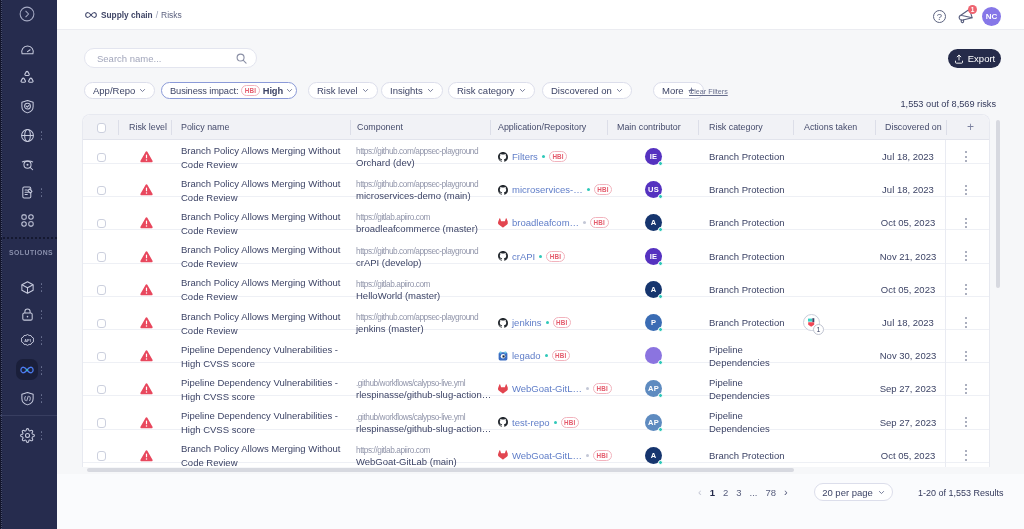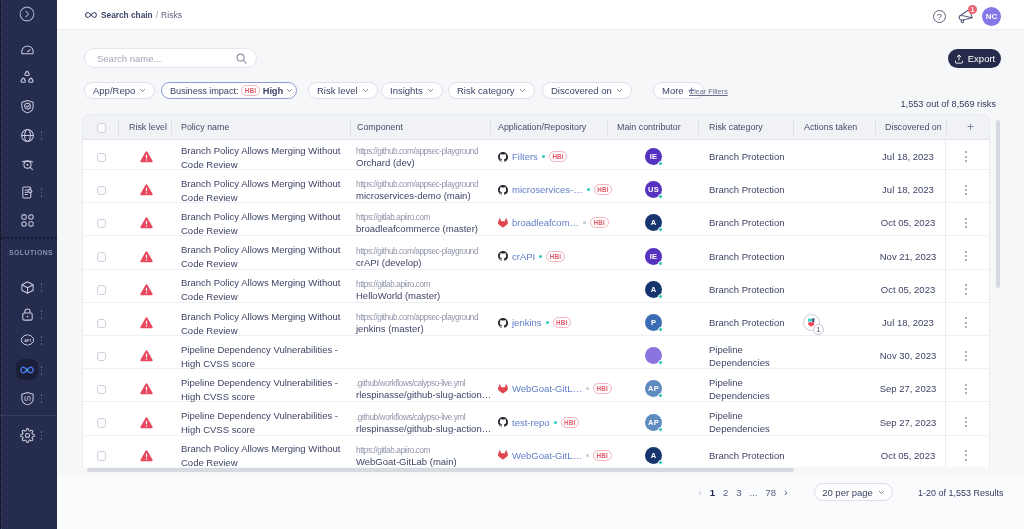--- a/index.html
+++ b/index.html
@@ -35,21 +35,21 @@
 #clearf{position:absolute;left:689px;top:87px;font-size:7.2px;color:#666d8c;text-decoration:underline}
 #count{position:absolute;right:28px;top:99px;font-size:9.2px;color:#343a5c}
 .hbi{display:inline-block;border:1px solid #f2b3bd;border-radius:5.5px;color:#e45a6b;background:#fff;font-size:6.3px;font-weight:700;line-height:9px;padding:0 2.5px;letter-spacing:.2px}
 
 #card{position:absolute;left:82px;top:114px;width:908px;height:353px;background:#fff;border:1px solid #e7e9f0;border-radius:8px 8px 0 0;border-bottom:none;overflow:hidden}
 #thead{position:absolute;left:0;top:0;width:100%;height:25px;background:#f1f2f6;border-bottom:1px solid #e2e4ec}
 #thead .h{position:absolute;top:0;line-height:25px;font-size:8.9px;color:#454b6b}
 #thead .sep{position:absolute;top:5px;height:15px;width:1px;background:#dcdee8}
 .hcb{position:absolute;left:13.5px;top:8px}
 .cb{position:absolute;width:9.5px;height:9.5px;border:1px solid #ccd0de;border-radius:3px;background:#fff}
-.tr{position:absolute;left:0;width:908px;height:30px;border-bottom:1px solid #eef0f5;background:#fff}
+.tr{position:absolute;left:0;width:908px;height:24px;border-bottom:1px solid #eef0f5;background:#fff}
 .cell{position:absolute;font-size:9.5px;color:#3d4466}
 .pol{top:3.5px;line-height:14px}
 .url{font-size:8.3px;letter-spacing:-0.45px;color:#9296ab;line-height:10px;margin-top:6px}
 .comp{font-size:9.5px;color:#3d4466;line-height:13px}
 .repo{top:0;height:33.2px;display:flex;align-items:center;gap:4px;width:165px}
 .repo .ri{flex:none}
 .rn{font-size:9.5px;color:#5f7dc8;white-space:nowrap}
 .rdot{width:3px;height:3px;border-radius:50%;flex:none}
 .av{position:absolute;top:8px;width:17px;height:17px;border-radius:50%;display:flex;align-items:center;justify-content:center}
 .avt{color:#fff;font-size:7.5px;font-weight:700;letter-spacing:.2px}
@@ -211,21 +211,21 @@
       <i></i>
       <i></i>
       <i></i>
     </div>
 </div>
 <div id="top"></div>
 <div id="crumb">
     <svg width="14" height="14" viewBox="0 0 16 16" fill="none" stroke="#454b6e" stroke-width="1.3">
       <path d="M8 8 C6.5 6 5.5 5.2 4 5.2 a2.9 2.9 0 0 0 0 5.6 c1.5 0 2.5-.8 4-2.8 1.5-2 2.5-2.8 4-2.8 a2.9 2.9 0 0 1 0 5.6 c-1.5 0-2.5-.8-4-2.8z" stroke-linejoin="round"></path>
     </svg>
-    <span class="b1">Search chain</span>
+    <span class="b1">Supply chain</span>
     <span class="sl">/</span>
     <span class="b2">Risks</span>
   </div>
 <div class="helpc">?</div>
 <div id="bell"><svg width="20" height="18" viewBox="0 0 20 18" fill="none" stroke="#575e7e" stroke-width="1.1">
       <path d="M13.5 2.2 L16.2 10.8 L4.8 8.2 z" stroke-linejoin="round"></path>
       <path d="M4.8 8.2 a2.6 2.6 0 0 0 1.2 5 l10.2-2.4" stroke-linejoin="round"></path>
       <path d="M7.5 13 c.5 1.8-.3 3-1.6 2.4-1-.5-.9-2-.2-2.6" stroke-linecap="round"></path>
     </svg></div>
 <div id="badge">1</div>
@@ -485,20 +485,32 @@
       </div>
 </div>
 <div class="tr" style="top:224.2px">
 <span class="cb" style="left:13.5px;top:12.5px"></span>
 <span class="cell" style="left:57px;top:11px"><svg width="13" height="12" viewBox="0 0 24 22">
           <path d="M10.2 1.6 L0.9 17.8 a2.1 2.1 0 0 0 1.8 3.1 h18.6 a2.1 2.1 0 0 0 1.8-3.1 L13.8 1.6 a2.1 2.1 0 0 0-3.6 0 z" fill="#e8485e"></path>
           <rect x="10.9" y="6.3" width="2.2" height="7" rx="1.1" fill="#fff"></rect>
           <circle cx="12" cy="16.6" r="1.4" fill="#fff"></circle>
         </svg></span>
 <div class="cell pol" style="left:98px">Pipeline Dependency Vulnerabilities -<br>High CVSS score</div>
+<div class="cell repo" style="left:415px">
+        <svg class="ri" viewBox="0 0 16 16" width="10" height="10">
+          <rect x="1" y="2" width="14" height="13" rx="2.5" fill="#3a6dc2"></rect>
+          <rect x="2.5" y="0.8" width="3.2" height="3.2" rx="0.6" fill="#67c8e8"></rect>
+          <rect x="10.2" y="0.8" width="3.2" height="3.2" rx="0.6" fill="#67c8e8"></rect>
+          <circle cx="8" cy="8.5" r="3.6" fill="#fff"></circle>
+          <rect x="7.2" y="7" width="3.4" height="3.4" fill="#123"></rect>
+        </svg>
+        <span class="rn">legado</span>
+        <span class="rdot" style="background:#2fc8b9"></span>
+        <span class="hbi">HBI</span>
+      </div>
 <span class="av" style="left:562px;background:#8b74e0">
         <i class="st"></i>
       </span>
 <div class="cell cat" style="left:626px">Pipeline<br>Dependencies</div>
 
 <div class="cell date">Nov 30, 2023</div>
 <div class="kb">
         <i></i>
         <i></i>
         <i></i>

